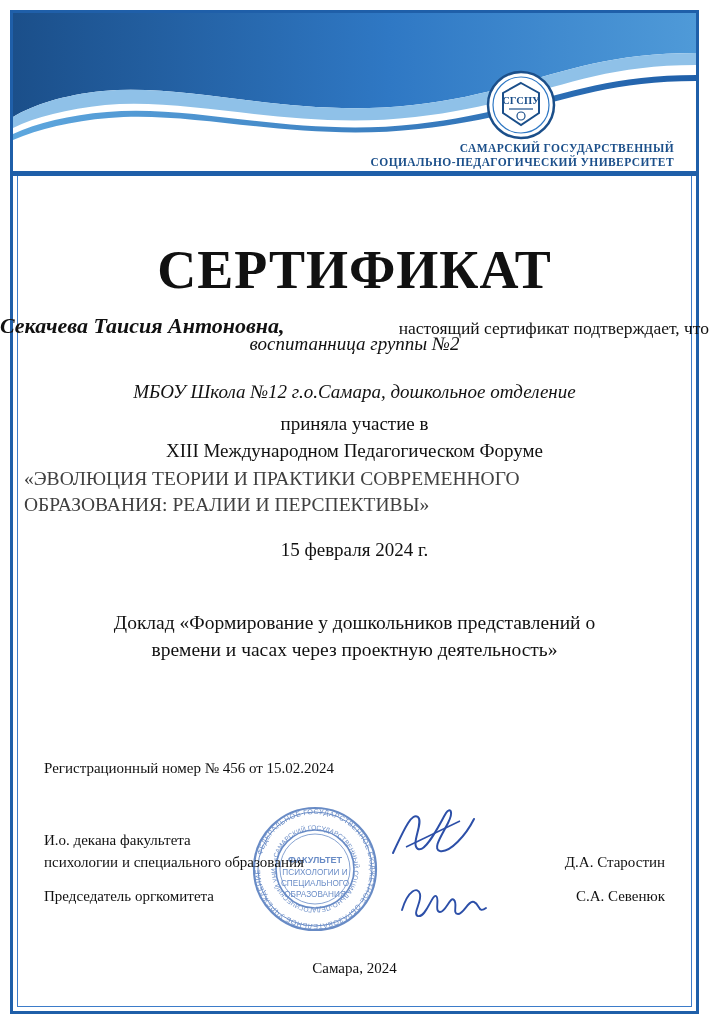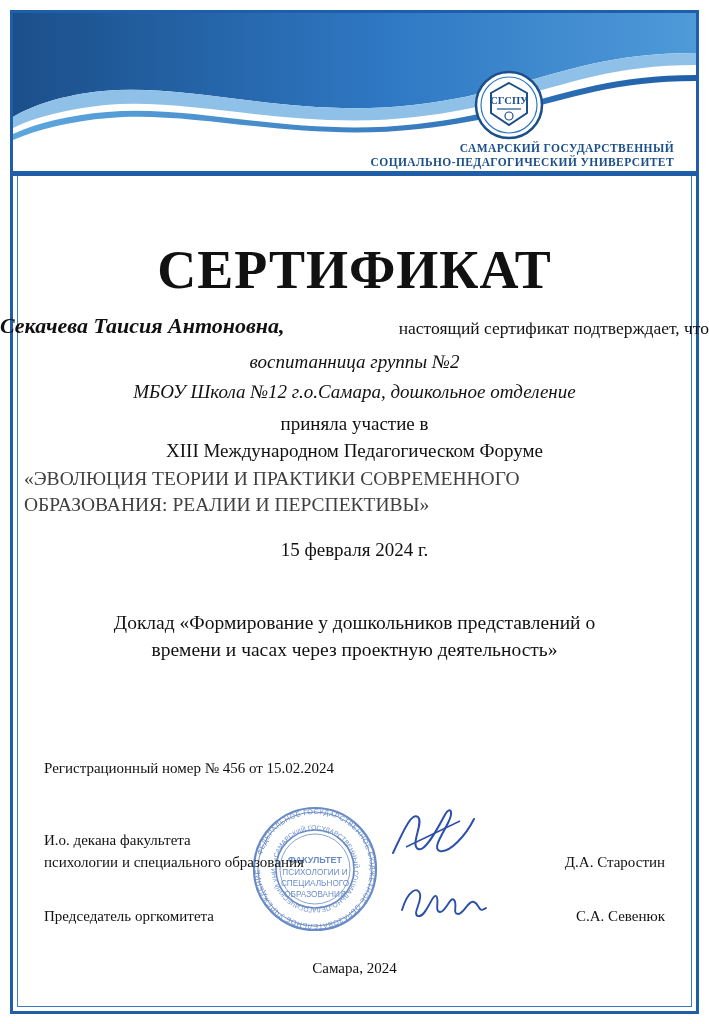--- a/index.html
+++ b/index.html
@@ -51,21 +51,21 @@
     width: 683px;
     height: 163px;
     overflow: hidden;
   }
   .header-band svg {
     display: block;
   }
 
   .logo-wrap {
     position: absolute;
-    left: 0;
+    left: 12px;
     top: 0;
     width: 655px;
     height: 163px;
     pointer-events: none;
   }
 
   .univ-name {
     position: absolute;
     right: 22px;
     top: 128px;
@@ -118,21 +118,21 @@
 
   .rec-line {
     position: absolute;
     left: 0;
     right: 0;
     text-align: center;
     font-size: 19px;
     font-style: italic;
     color: #111;
   }
-  .rec-line.l1 { top: 351px; }
+  .rec-line.l1 { top: 333px; }
   .rec-line.l2 { top: 381px; }
 
   .plain-line {
     position: absolute;
     left: 0;
     right: 0;
     text-align: center;
     font-size: 19px;
     color: #111;
   }
@@ -196,21 +196,21 @@
     max-width: 430px;
   }
   .sign-right {
     position: absolute;
     right: 0;
     bottom: 0;
     font-size: 15px;
     white-space: nowrap;
   }
   .sign-row-2 {
-    margin-top: 32px;
+    margin-top: 12px;
   }
 
   .city-year {
     position: absolute;
     left: 0;
     right: 0;
     top: 960px;
     text-align: center;
     font-size: 15px;
     color: #111;

